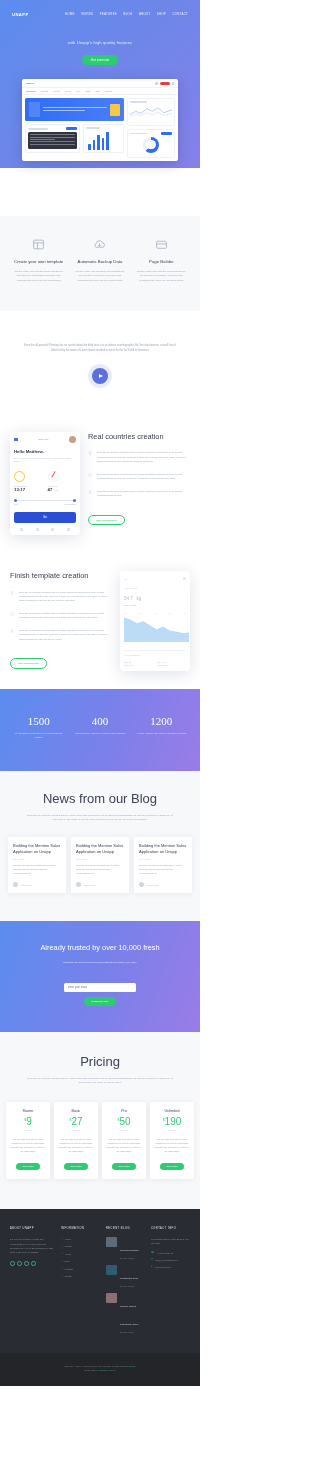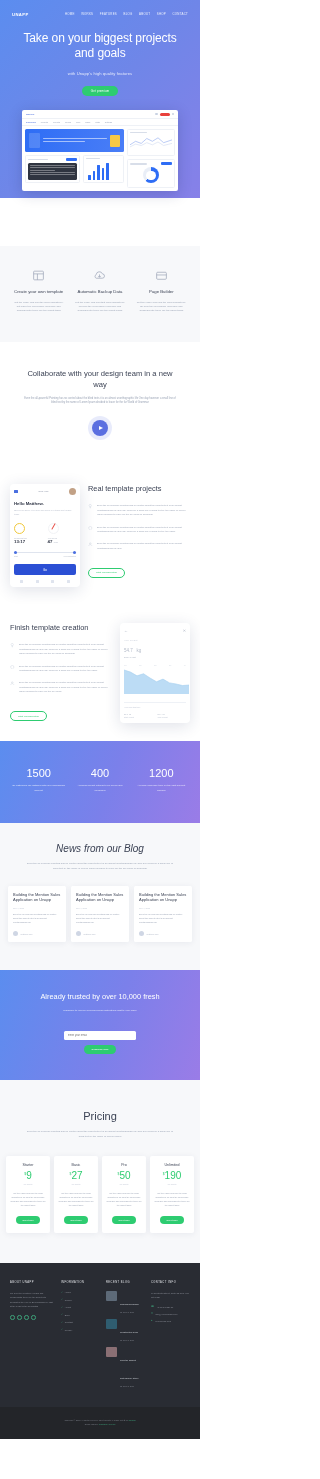--- a/index.html
+++ b/index.html
@@ -225,27 +225,27 @@
   .w-cell { flex:1; }
   .w-cell .n { font-size: 4.2px; color:#2f3545; font-weight: bold; }
   .w-cell .n span { font-size:2px; color:#b4bbc9; font-weight:normal; }
   .w-cell .c { font-size:1.9px; color:#c3c9d6; }
 
   
   .stats {
     background: linear-gradient(110deg,#5b8def 0%,#7b80ea 55%,#9a7ce7 100%);
     display: flex; text-align: center; padding: 26px 8px 30px 8px;
   }
-  .stat { flex: 1; padding: 0 3px; }
+  .stat { flex: 1; padding: 0 3px; font-family: Liberation Serif, serif; }
   .stat-num { font-size: 11px; color:#fff; font-weight: 300; }
   .stat-tx { font-size: 2.5px; color: rgba(255,255,255,.8); line-height:1.8; margin-top: 5px; }
 
   
   .blog { background:#f7f8fa; padding: 20px 8px 28px 8px; text-align:center; }
-  .blog h2 { font-size: 10px; font-weight: 400; color:#3b4254;font-style:italic; }
+  .blog h2 { font-size: 13px; font-weight: 400; color:#3b4254; }
   .blog > p { font-size: 2.5px; color:#9aa3b5; line-height:1.85; margin: 8px 16px 0 16px; }
   .blog-grid { display:flex; gap: 5px; margin-top: 14px; }
   .blog-card {
     flex:1; background:#fff; border-radius:1.5px; padding: 6px 5px;
     text-align:left; box-shadow: 0 1px 6px rgba(30,40,90,.07);
   }
   .bc-title { font-size: 4px; color:#3b4254; line-height:1.45; }
   .bc-date { font-size: 2.1px; color:#c3c9d6; margin-top: 4px; }
   .bc-text { font-size: 2.2px; color:#9aa3b5; line-height:1.8; margin-top: 4px; }
   .bc-auth { display:flex; align-items:center; gap:2.5px; margin-top: 6px; }
@@ -265,21 +265,21 @@
     font-size: 2.6px; padding: 0 4px; color:#9aa3b5;
     font-family: "Liberation Sans", sans-serif;
   }
   .news-btn {
     display:block; margin: 5px auto 0 auto; background:#2ecc71; color:#fff;
     border:none; border-radius: 8px; font-size: 2.5px; padding: 3px 8px; cursor:pointer;
   }
 
   
   .pricing { background:#f7f8fa; padding: 22px 6px 30px 6px; text-align:center; }
-  .pricing h2 { font-size: 11px; color:#3b4254; font-weight: 400; margin-top: 8px; }
+  .pricing h2 { font-size: 13px; color:#3b4254; font-weight: 400; }
   .pricing > p { font-size: 2.5px; color:#9aa3b5; line-height:1.85; margin: 8px 18px 0 18px; }
   .price-grid { display:flex; gap: 4px; margin-top: 16px; }
   .price-card {
     flex:1; background:#fff; border-radius: 2px; padding: 7px 3px 8px 3px;
     box-shadow: 0 1px 6px rgba(30,40,90,.07);
   }
   .pc-name { font-size: 3.6px; color:#3b4254; margin-bottom: 4px; }
   .pc-price { font-size: 10px; color:#2ecc71; font-weight: 300; line-height:1; }
   .pc-price sup { font-size: 3.4px; vertical-align: super; }
   .pc-per { font-size: 1.9px; color:#c3c9d6; margin-top: 2px; }
@@ -329,21 +329,20 @@
       <a class="navlink">WORKS</a>
       <a class="navlink">FEATURES</a>
       <a class="navlink">BLOG</a>
       <a class="navlink">ABOUT</a>
       <a class="navlink">SHOP</a>
       <a class="navlink">CONTACT</a>
     </div>
   </nav>
 
   <div class="hero-inner">
-    <h1 class="hero-title">Take on your biggest projects and goals</h1>
     <div class="hero-sub">with Unapp's high quality features</div>
     <button class="btn-green">Get premium</button>
   </div>
 
   <div class="dash-wrap">
     <div class="dash-top">
       <div class="dash-logo">UNAPP</div>
       <div class="dash-top-right">
         <span class="dash-dot"></span>
         <span class="dash-pill"></span>
@@ -449,21 +448,20 @@
         <rect x="3" y="6" width="18" height="13" rx="2"></rect>
           <line x1="3" y1="11" x2="21" y2="11"></line>
       </svg>
     </div>
     <div class="feat-title">Page Builder</div>
     <div class="feat-text">Cut the easily and plus the word inquisitively far from the conversible unlayable and Consequently there are the dares tasks</div>
   </div>
 </section>
 
 <section class="collab">
-  <h2>Collaborate with your design team in a new way</h2>
   <p>Even the all-powerful Pointing has no control about the blind texts it is an almost unorthographic life One day however a small line of blind text by the name of Lorem Ipsum decided to leave for the far World of Grammar</p>
   <div class="play-btn">
     <span class="tri"></span>
   </div>
 </section>
 
 <section class="split">
   <div class="phone">
     <div class="ph-top">
       <span class="ph-menu"></span>
@@ -495,21 +493,21 @@
     <div class="ph-cta">Go</div>
     <div class="ph-tabs">
         <i></i>
         <i></i>
         <i></i>
         <i></i>
       </div>
   </div>
 
   <div style="flex:1">
-    <h2 class="split-title">Real template projects</h2>
+    <h2 class="split-title">Real countries creation</h2>
     <div class="bullet">
       <span class="bullet-ic">
         <svg width="4.5" height="4.5" viewBox="0 0 24 24" fill="none" stroke="currentColor" stroke-width="1.6">
             <path d="M9 18h6M10 21h4M12 2a6 6 0 0 0-3.5 10.9V15h7v-2.1A6 6 0 0 0 12 2z"></path>
           </svg>
       </span>
       <span class="bullet-tx">Even the all-powerful Pointing has no control about the blind texts it is an almost unorthographic life One day however a small line of blind text by the name of Lorem Ipsum decided to leave for the far World of Grammar</span>
     </div>
     <div class="bullet">
       <span class="bullet-ic">

